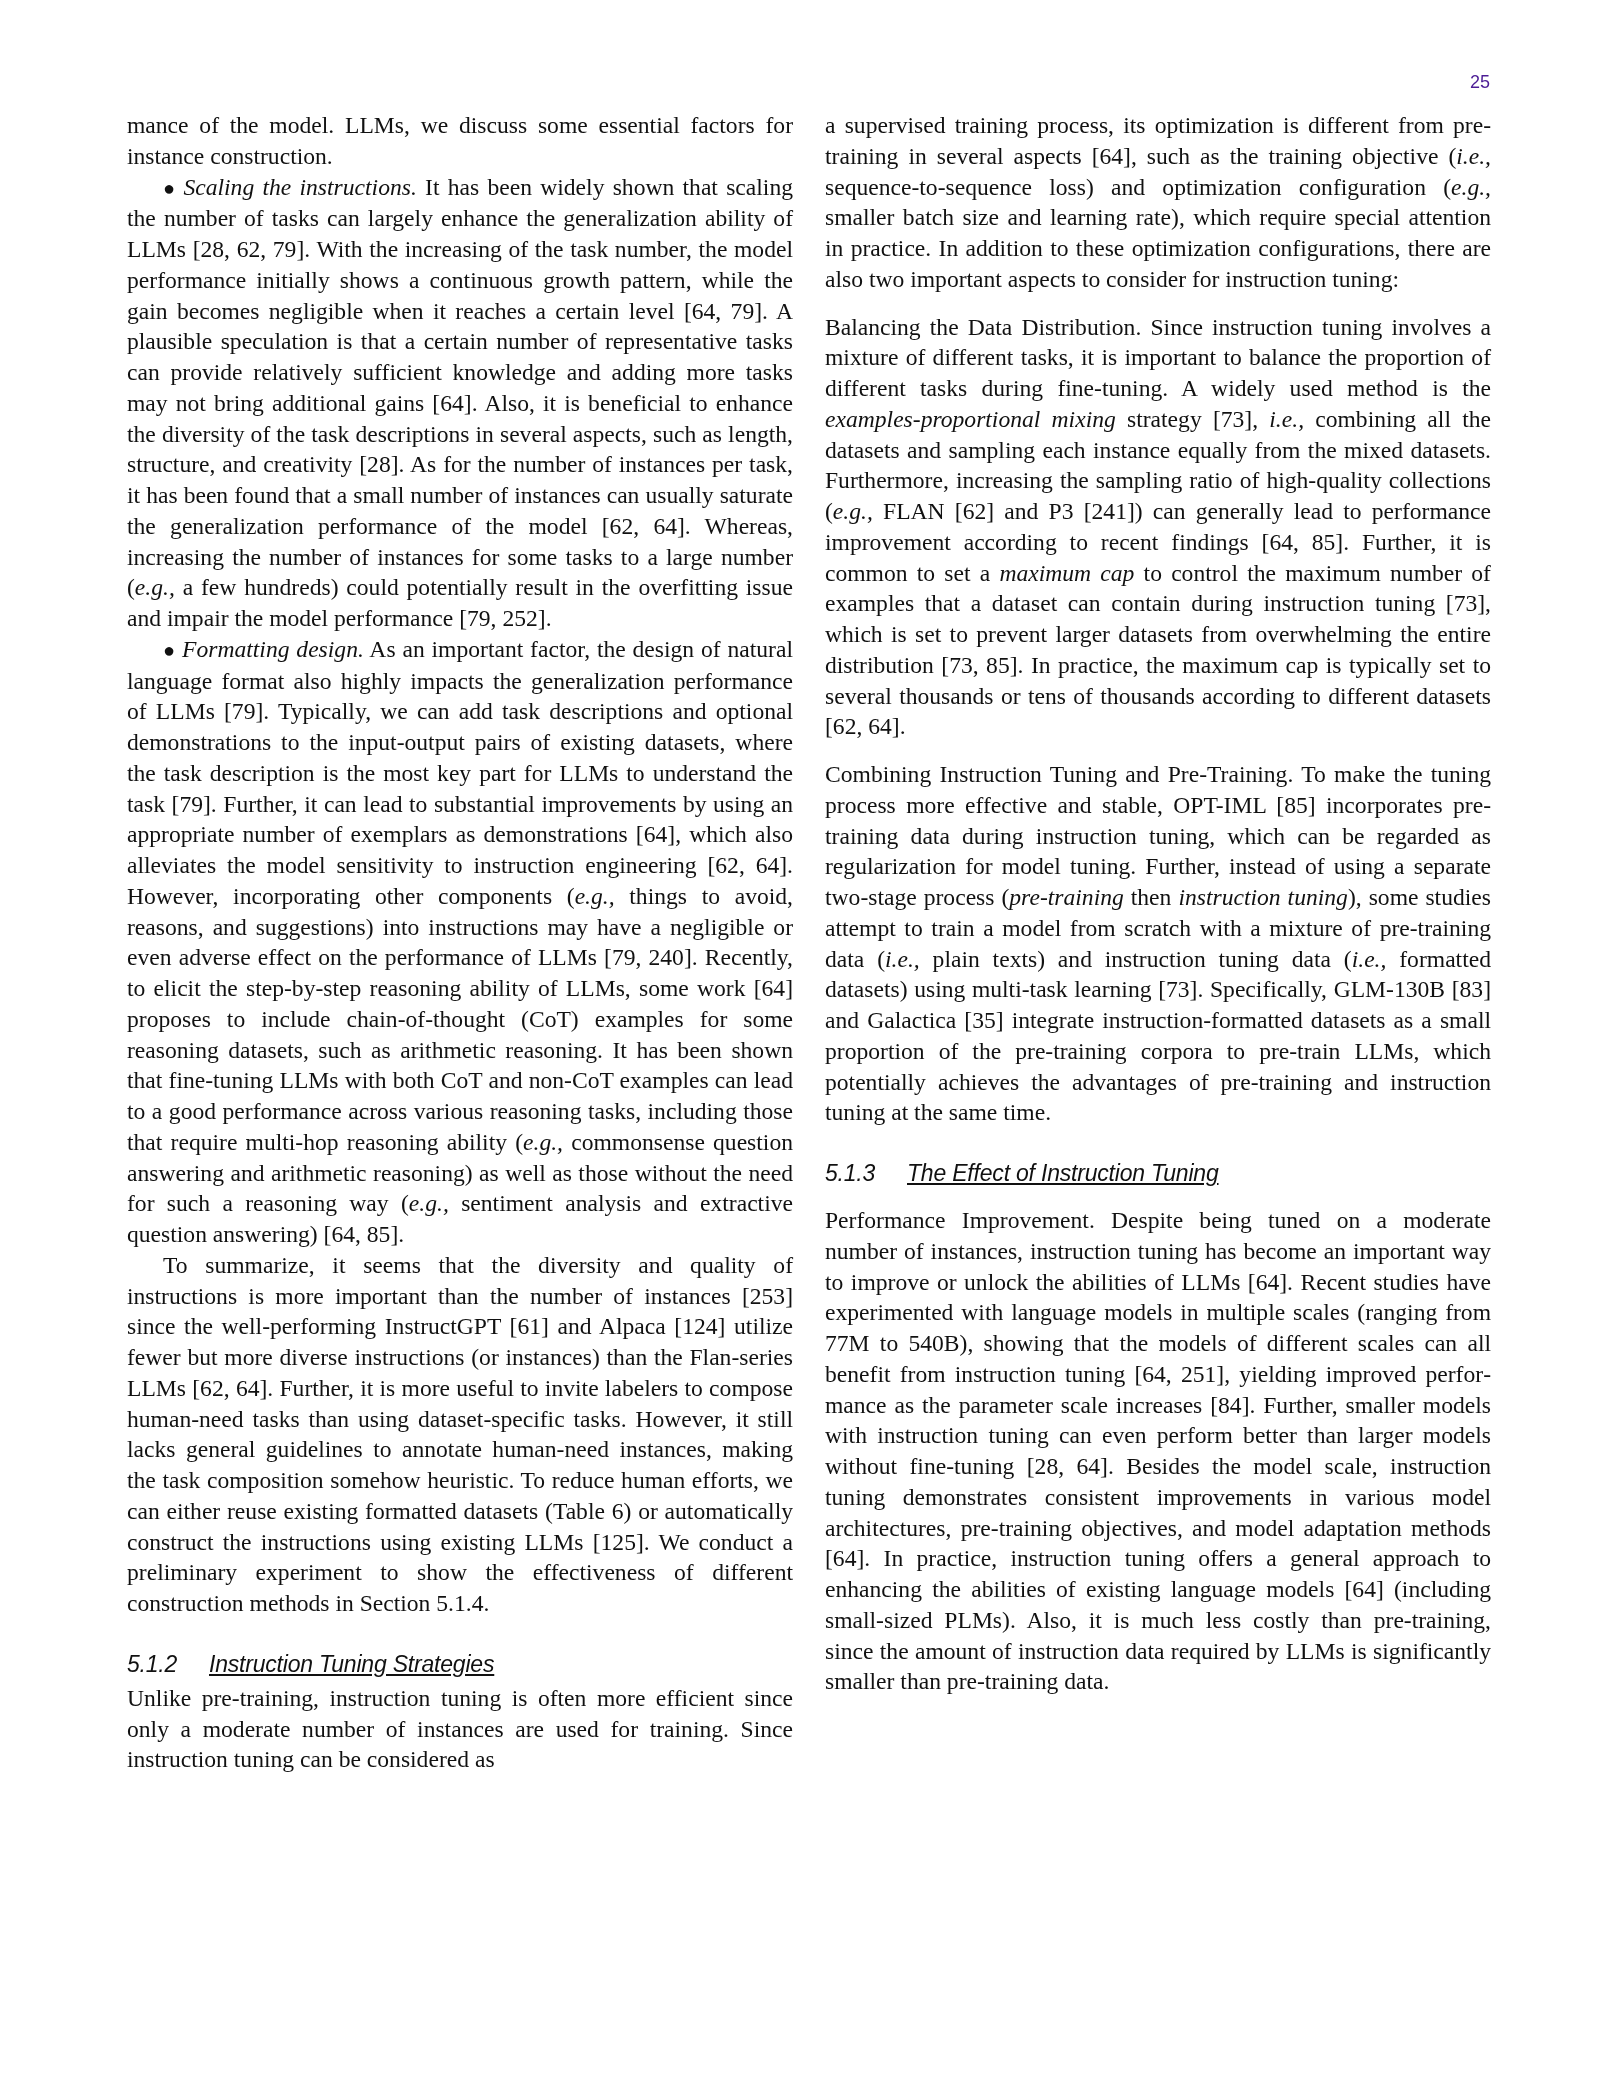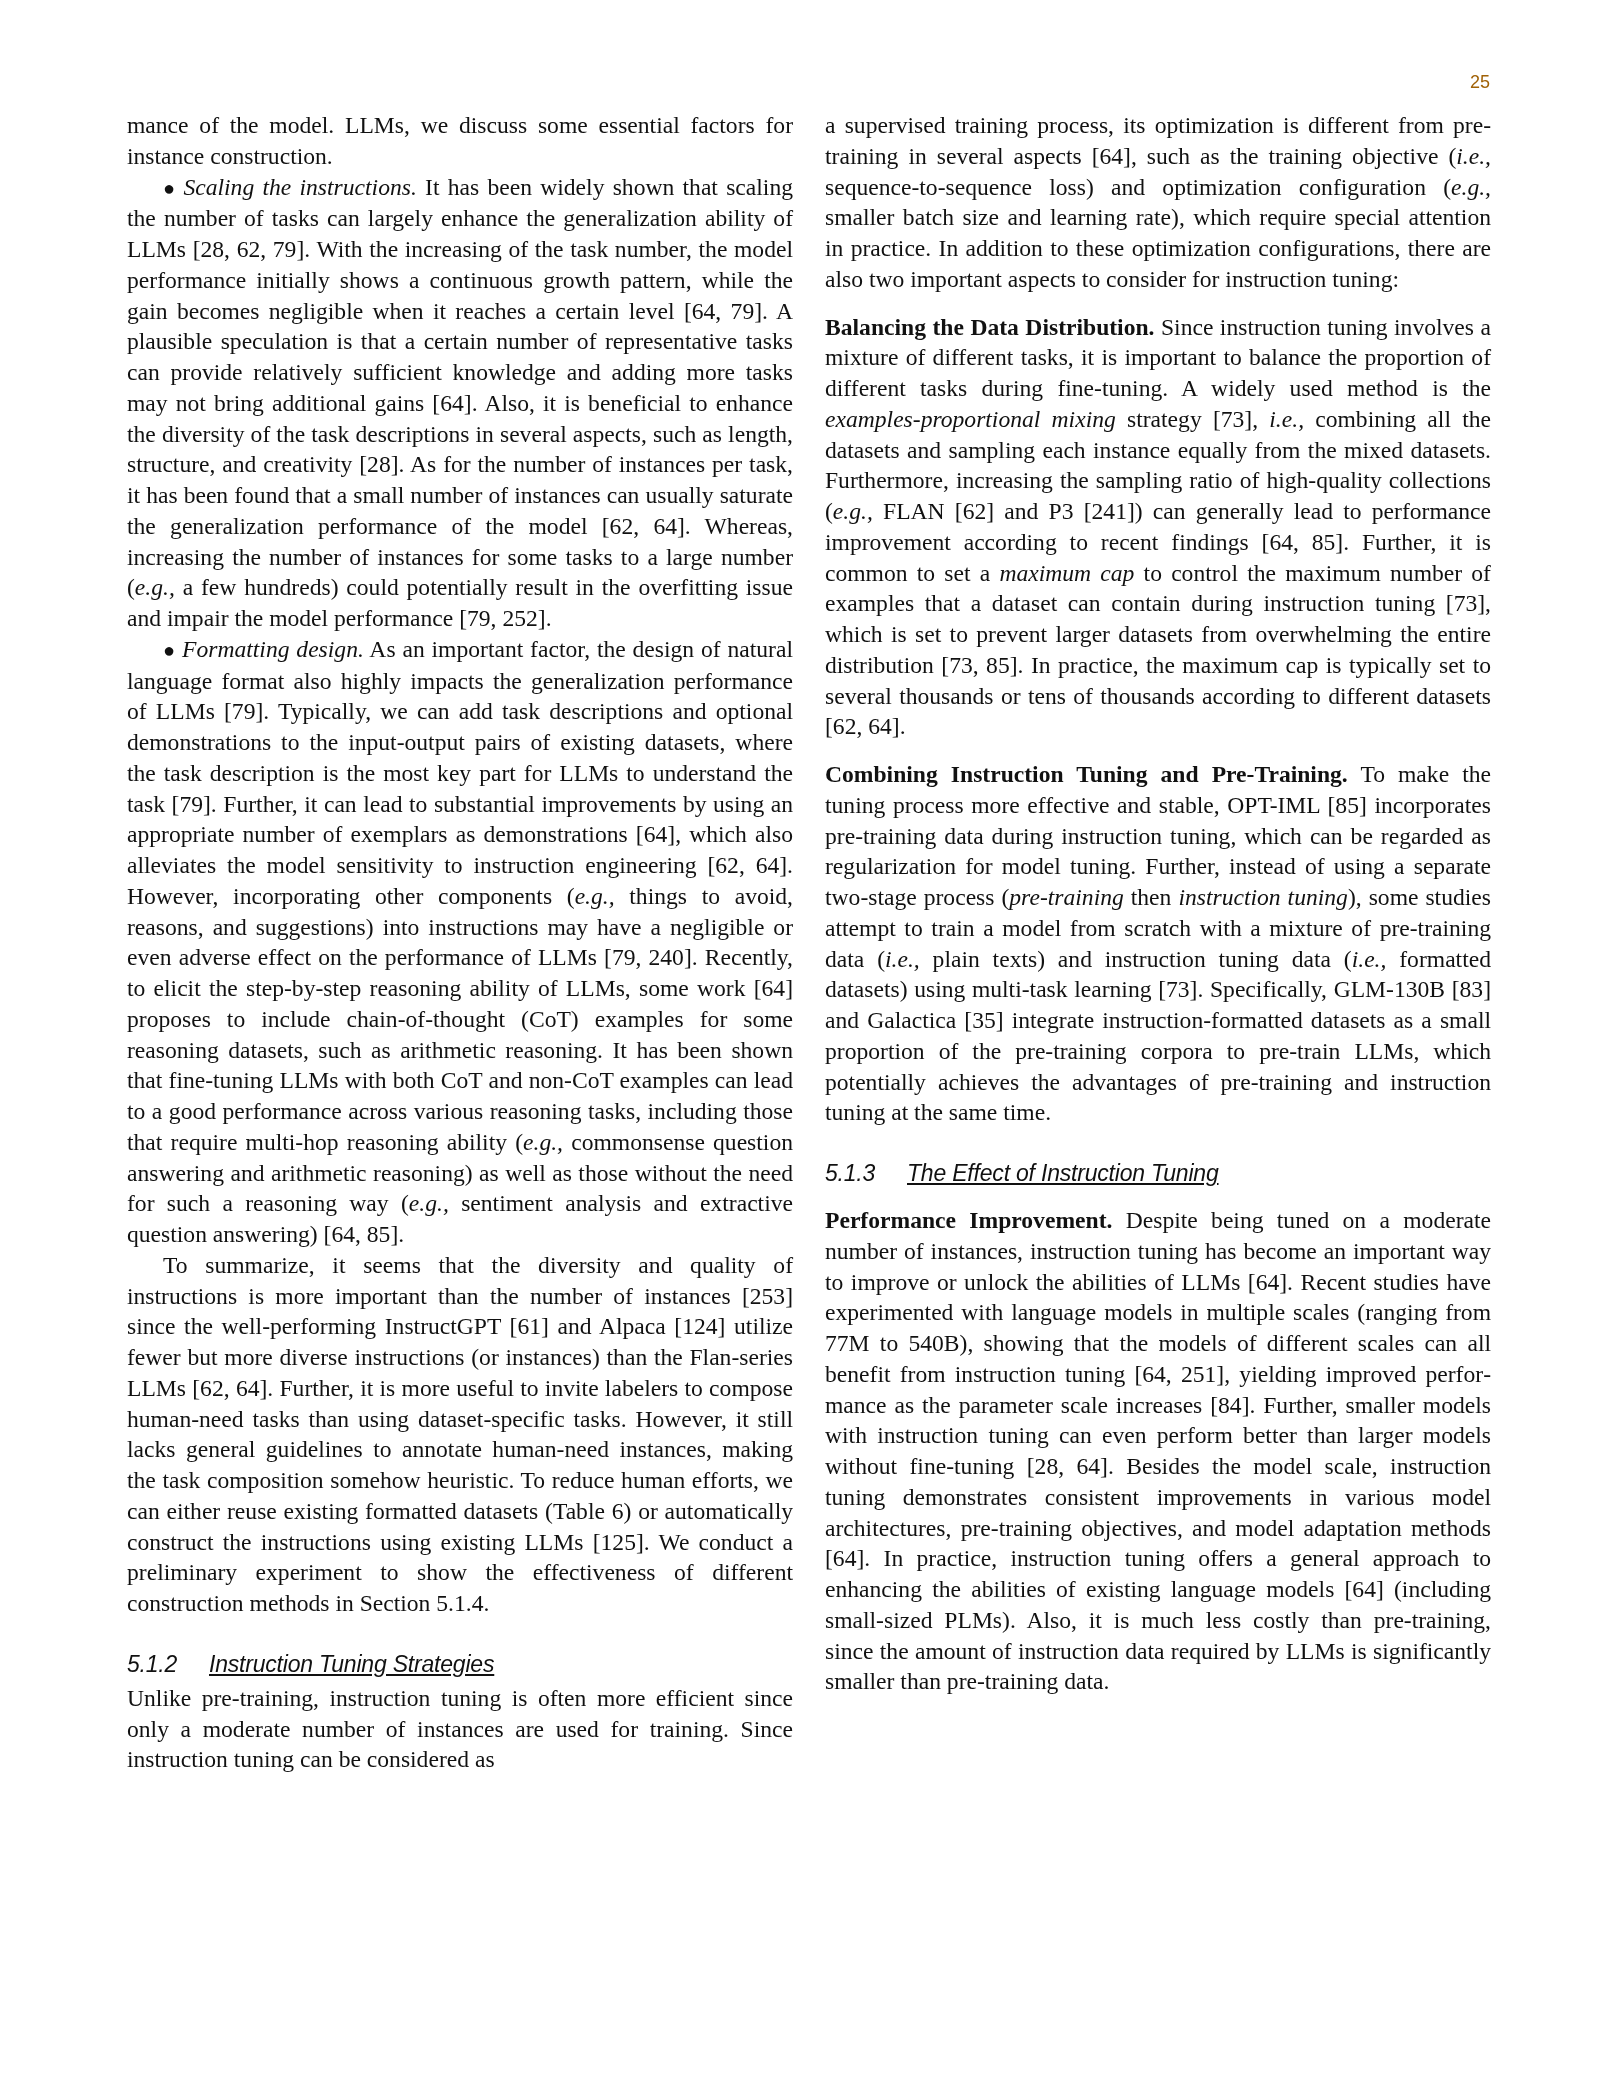--- a/index.html
+++ b/index.html
@@ -5,40 +5,40 @@
   html, body { margin: 0; padding: 0; background: #ffffff; }
   body { width: 1620px; height: 2097px; position: relative; overflow: hidden; }
   .page {
     position: absolute; left: 0; top: 0; width: 1620px; height: 2097px;
     color: #111111;
     font-family: "Liberation Serif", "DejaVu Serif", serif;
   }
   .page-number {
     position: absolute; top: 72px; right: 130px;
     font-family: "Liberation Sans", "DejaVu Sans", sans-serif;
-    font-size: 18px; color: #a16207;
+    font-size: 18px; color: #4c1d95;
   }
   .column {
     position: absolute; top: 110px; width: 666px;
     font-size: 23.6px; line-height: 30.75px;
     text-align: justify; hyphens: manual;
   }
   .col-left { left: 127px; }
   .col-right { left: 825px; }
   .para { margin: 0; }
   .para.indent { text-indent: 36px; }
   .para.gap-before { margin-top: 17px; }
   .heading {
     font-family: "Liberation Sans", "DejaVu Sans", sans-serif;
     font-style: italic; font-size: 23px; line-height: 30px;
     margin: 30px 0 4px 0; text-align: left; letter-spacing: -0.2px; text-decoration: underline;
   }
   .heading .num { display: inline-block; width: 82px; }
   .seg-i { font-style: italic; }
-  .seg-b { font-weight: bold; margin-top: 6px; }
+  .seg-b { font-weight: normal; margin-top: 6px; }
   .bullet-dot { font-size: 20px; margin-right: 6px; }
 </style>
 </head>
 <body>
 
 <div class="page">
   <div class="page-number">25</div>
 
   <div class="column col-left">
       <p class="para"><span class="seg">mance of the model. LLMs, we discuss some essential factors for instance construction.</span></p>

